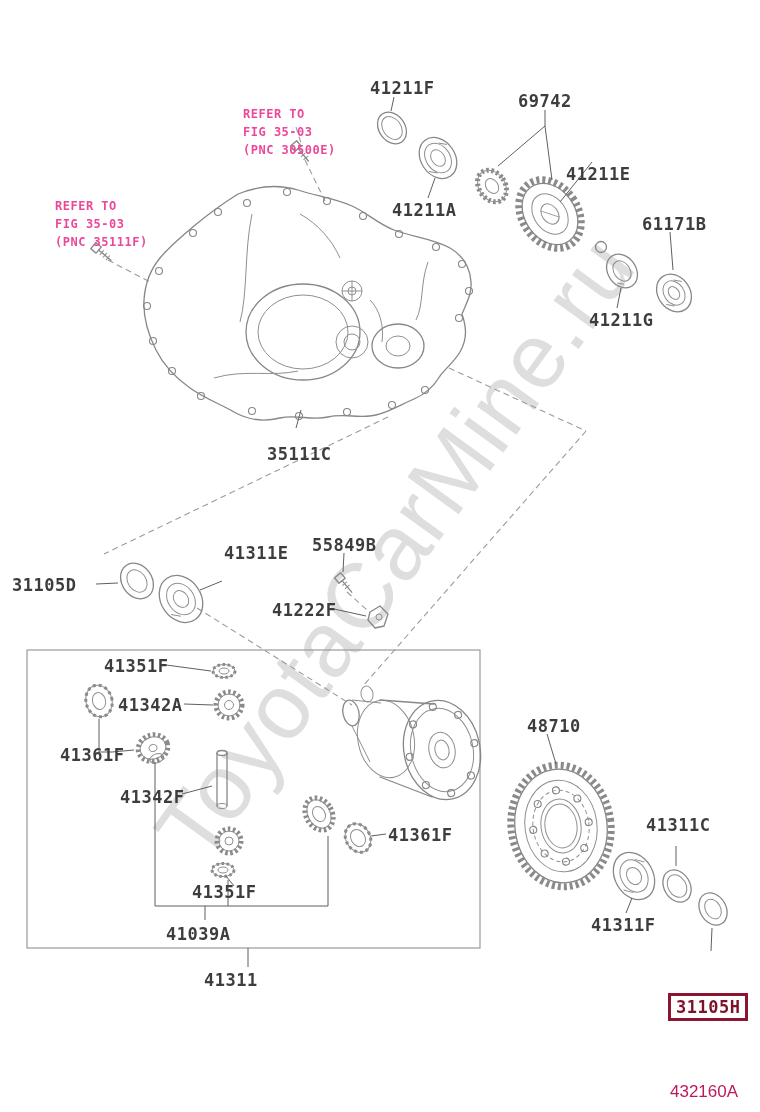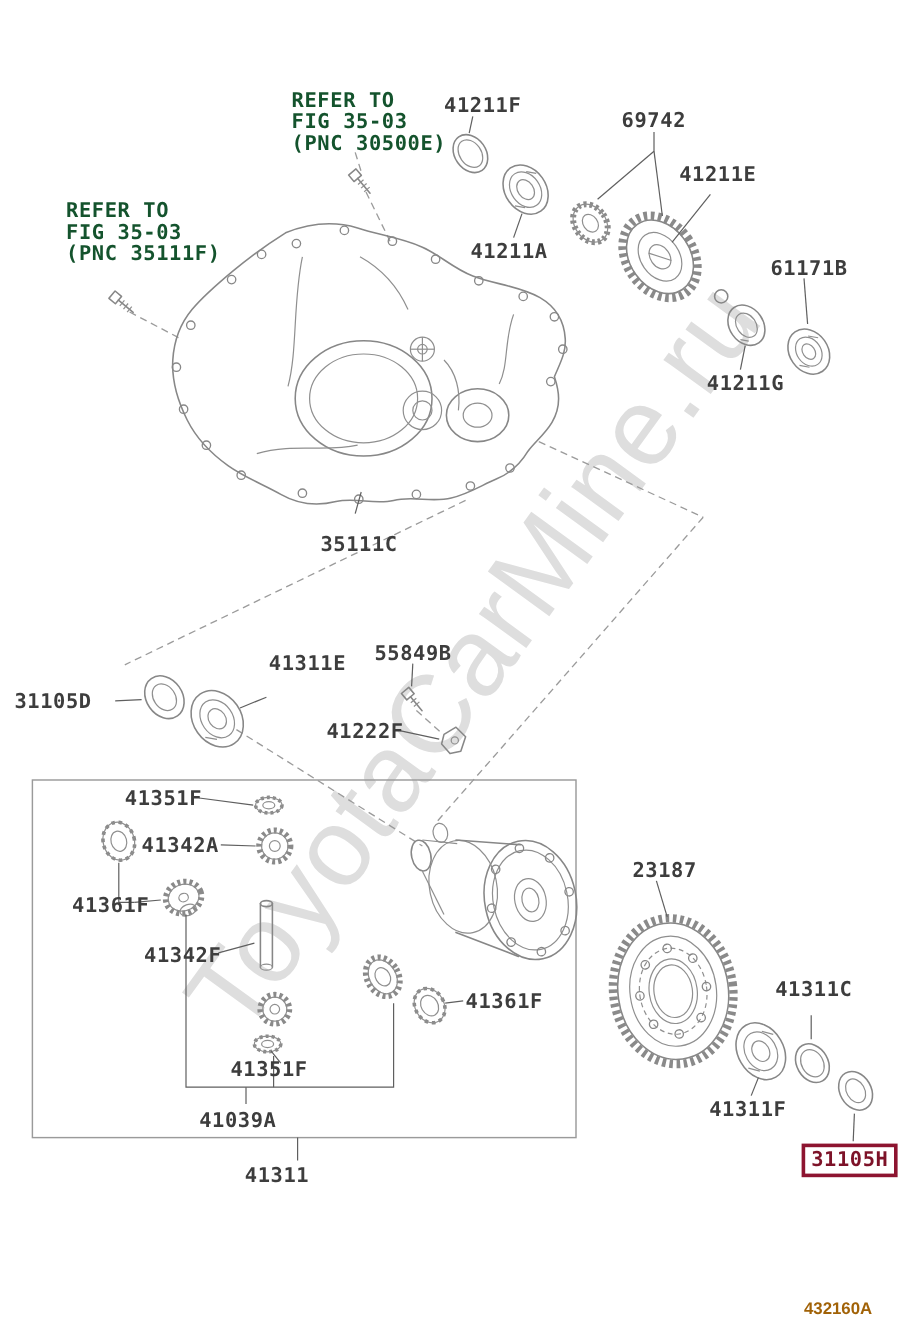--- a/index.html
+++ b/index.html
@@ -19,30 +19,30 @@
   .thin{stroke:#8f8f8f;fill:none;stroke-width:1;}
   .dash{stroke:#9b9b9b;stroke-dasharray:6 4;stroke-width:1.1;fill:none;}
   .lead{stroke:#5f5f5f;stroke-width:1;fill:none;}
   .hole{fill:none;stroke:#878787;stroke-width:1.1;}
   .teeth{fill:none;stroke:#8a8a8a;}
   .lbl{
     position:absolute;font-weight:bold;font-size:17px;color:#3d3d3d;
     letter-spacing:0.5px;white-space:nowrap;
   }
   .note{
-    position:absolute;font-weight:bold;font-size:17px;color:#14532d;
-    line-height:18px;white-space:pre-line;letter-spacing:0.5px;
+    position:absolute;font-weight:bold;font-size:12px;color:#ec4899;
+    line-height:18px;white-space:pre-line;letter-spacing:0.5px;margin-top:30px;
   }
   .lbl.hl{
-    border:3px solid #8d1430;color:#7d1228;padding:1px 5px;background:#fff;
+    border:3px solid #8d1430;color:#7d1228;padding:1px 5px;background:#fff;margin-top:40px;
   }
   #diagram-code{
     position:absolute;left:670px;top:1082px;
     font-family:"Liberation Sans","DejaVu Sans",sans-serif;
-    font-size:14px;color:#a16207;font-weight:bold;
+    font-size:17px;color:#be185d;font-weight:normal;
   }
 </style>
 </head>
 <body>
 
 <div id="stage">
 
   <div id="watermark">ToyotaCarMine.ru</div>
 
   <svg width="760" height="1112" viewBox="0 0 760 1112">
@@ -314,34 +314,34 @@
 
   <div class="note" style="left:243px;top:75px">REFER TO
 FIG 35-03
 (PNC 30500E)</div>
   <div class="note" style="left:55px;top:167px">REFER TO
 FIG 35-03
 (PNC 35111F)</div>
 
   <div class="lbl" style="left:370px;top:78px">41211F</div>
   <div class="lbl" style="left:518px;top:91px">69742</div>
-  <div class="lbl" style="left:566px;top:136px">41211E</div>
+  <div class="lbl" style="left:566px;top:164px">41211E</div>
   <div class="lbl" style="left:392px;top:200px">41211A</div>
   <div class="lbl" style="left:642px;top:214px">61171B</div>
   <div class="lbl" style="left:589px;top:310px">41211G</div>
   <div class="lbl" style="left:267px;top:444px">35111C</div>
   <div class="lbl" style="left:312px;top:535px">55849B</div>
   <div class="lbl" style="left:12px;top:575px">31105D</div>
   <div class="lbl" style="left:224px;top:543px">41311E</div>
   <div class="lbl" style="left:272px;top:600px">41222F</div>
   <div class="lbl" style="left:104px;top:656px">41351F</div>
   <div class="lbl" style="left:118px;top:695px">41342A</div>
   <div class="lbl" style="left:60px;top:745px">41361F</div>
   <div class="lbl" style="left:120px;top:787px">41342F</div>
-  <div class="lbl" style="left:527px;top:716px">23187</div>
+  <div class="lbl" style="left:527px;top:716px">48710</div>
   <div class="lbl" style="left:388px;top:825px">41361F</div>
   <div class="lbl" style="left:646px;top:815px">41311C</div>
   <div class="lbl" style="left:192px;top:882px">41351F</div>
   <div class="lbl" style="left:166px;top:924px">41039A</div>
   <div class="lbl" style="left:204px;top:970px">41311</div>
   <div class="lbl" style="left:591px;top:915px">41311F</div>
   <div class="lbl hl" style="left:668px;top:953px">31105H</div>
 
   <div id="diagram-code">432160A</div>
 

